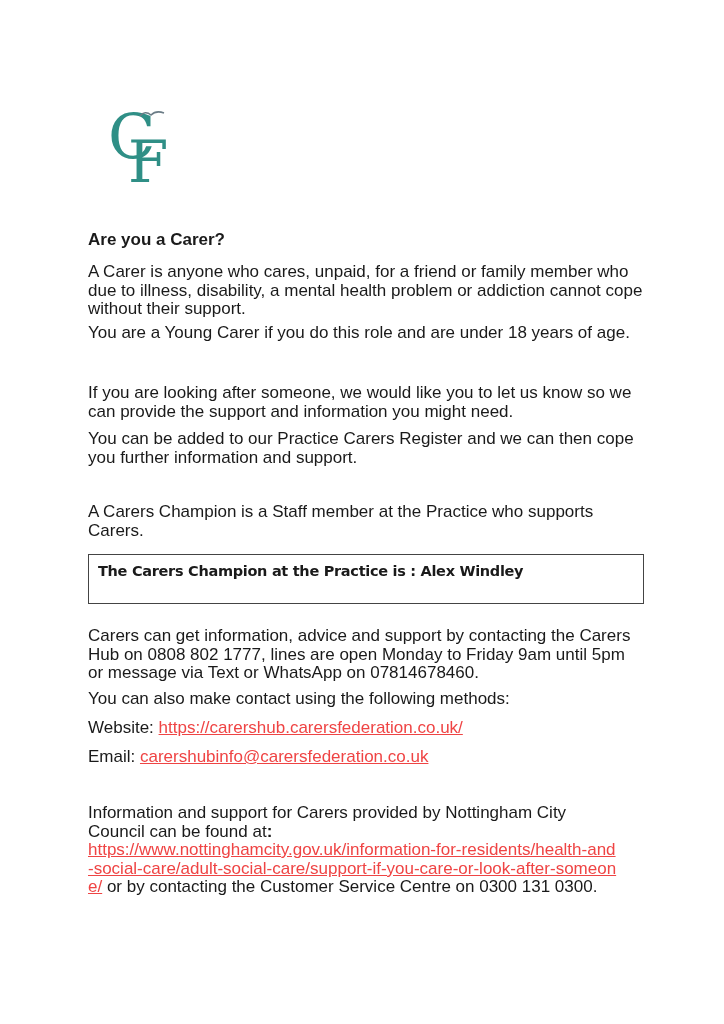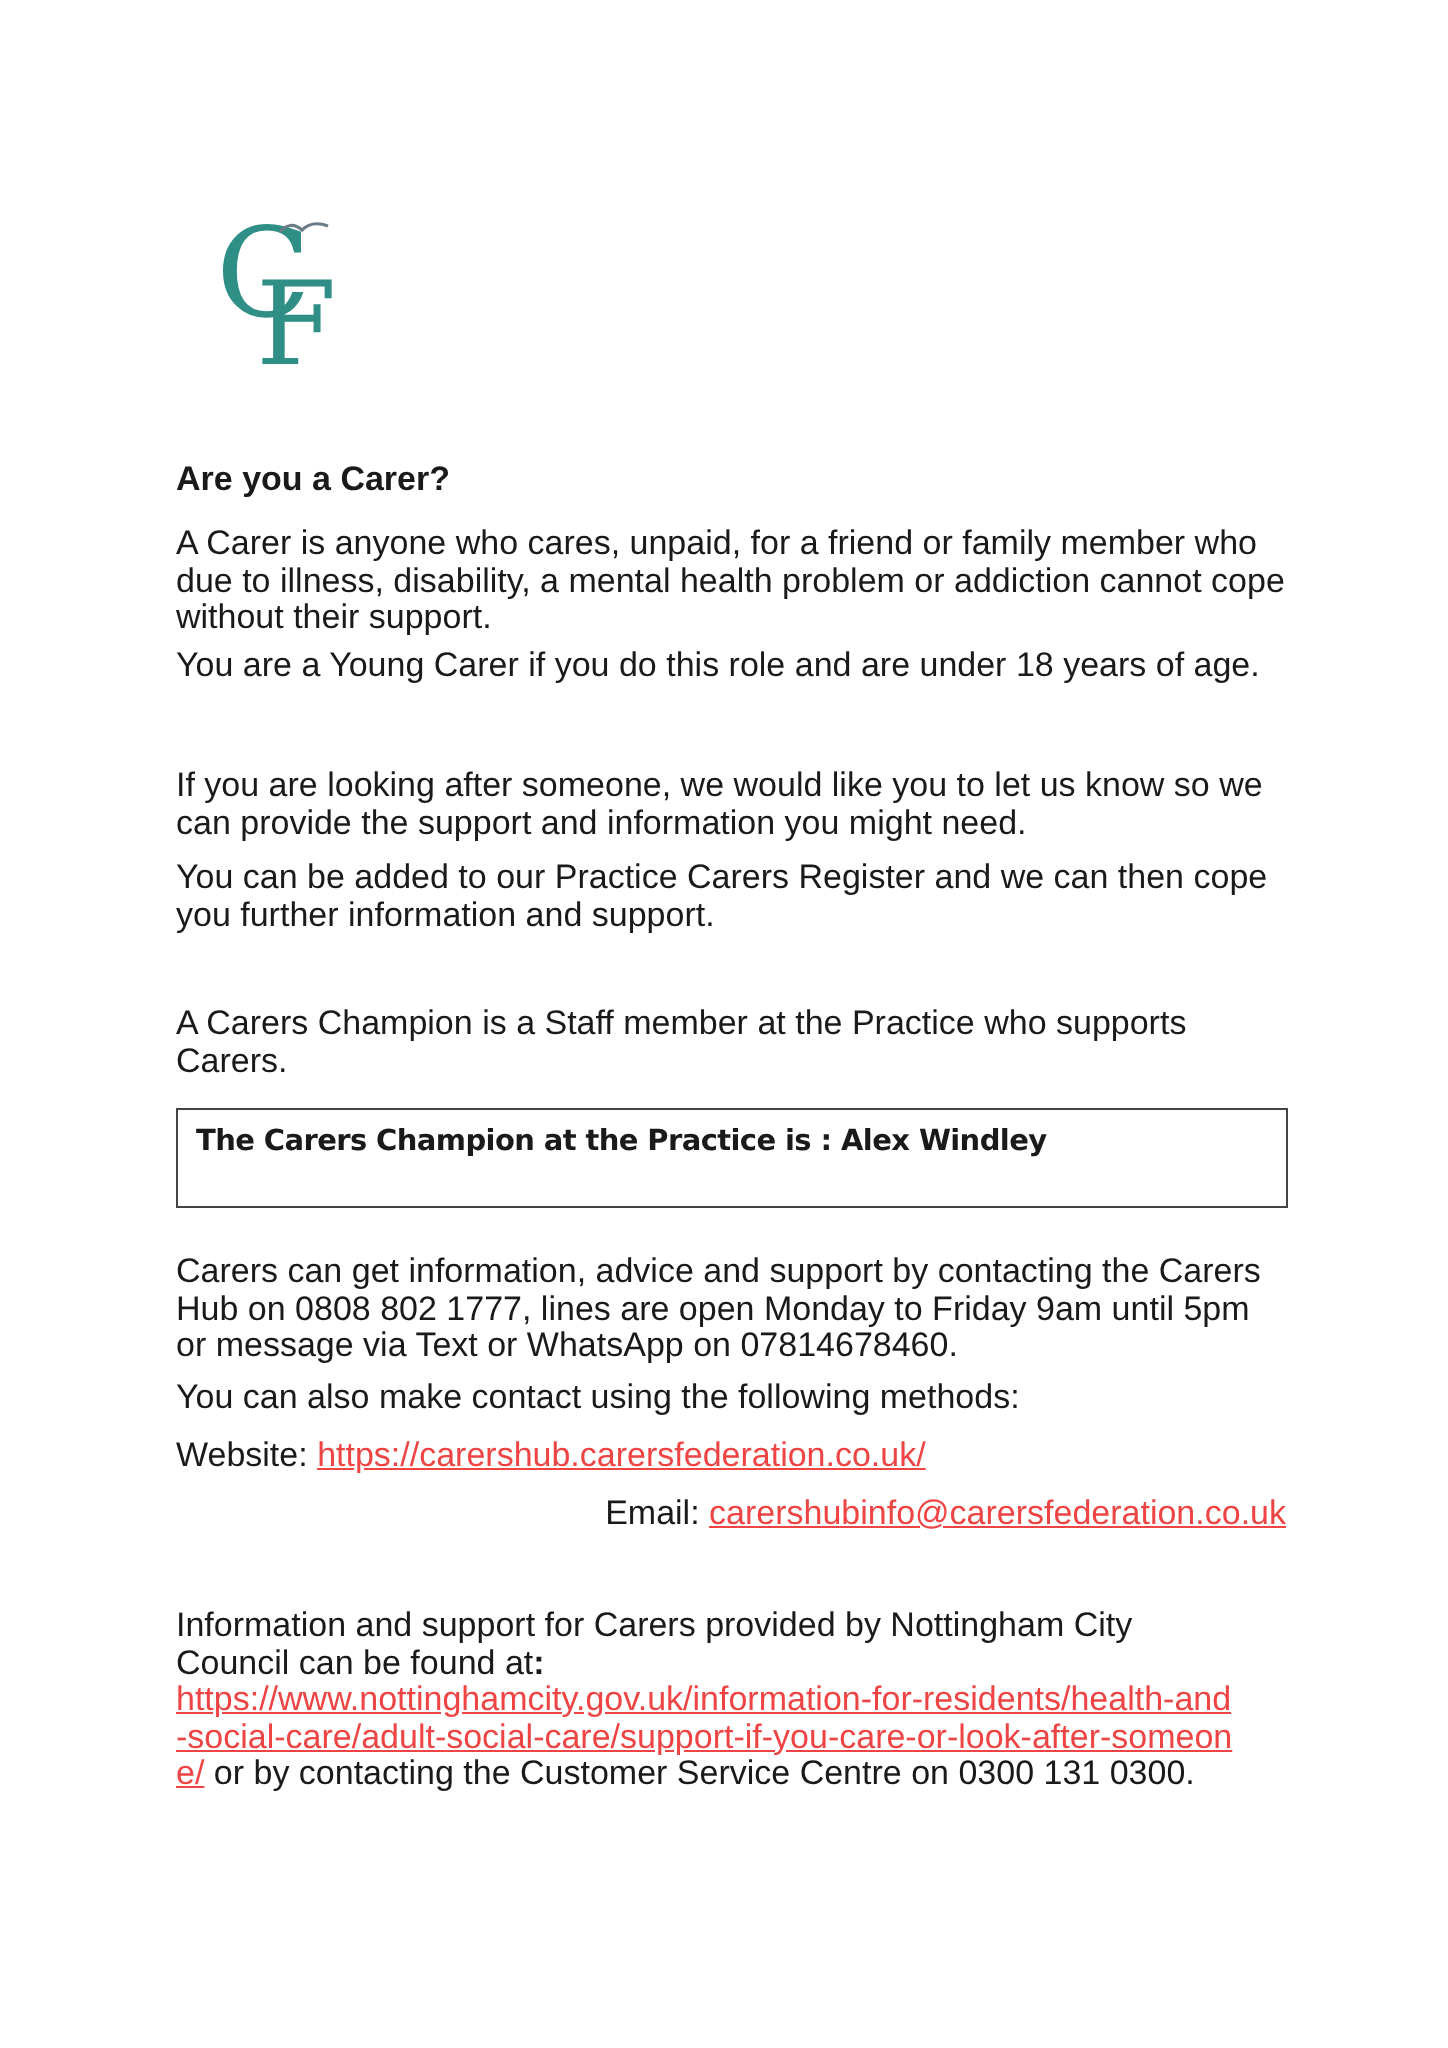--- a/index.html
+++ b/index.html
@@ -57,21 +57,21 @@
   <div class="champion-box">
     <span class="champion-text">The Carers Champion at the Practice is :  Alex Windley</span>
   </div>
 
   <p class="p" style="top:397px;">Carers can get information, advice and support by contacting the Carers Hub on 0808 802 1777, lines are open Monday to Friday 9am until 5pm or message via Text or WhatsApp on 07814678460.</p>
   <p class="p" style="top:460px;">You can also make contact using the following methods:</p>
 
   <p class="p" style="top:489px;">
     <span>Website: </span><a class="link" href="#">https://carershub.carersfederation.co.uk/</a>
   </p>
-  <p class="p" style="top:518px;text-align:right;">
+  <p class="p" style="top:518px;">
     <span>Email: </span><a class="link" href="#">carershubinfo@carersfederation.co.uk</a>
   </p>
 
   <p class="p" style="top:574px; width:530px;">
     <span>Information and support for Carers provided by Nottingham City Council can be found at</span><b>:</b><br>
     <a class="link" href="#" style="word-break: break-all;">https://www.nottinghamcity.gov.uk/information-for-residents/health-and-social-care/adult-social-care/support-if-you-care-or-look-after-someone/</a><span> or by contacting the Customer Service Centre on 0300 131 0300.</span>
   </p>
 </div>
 
 </body></html>

